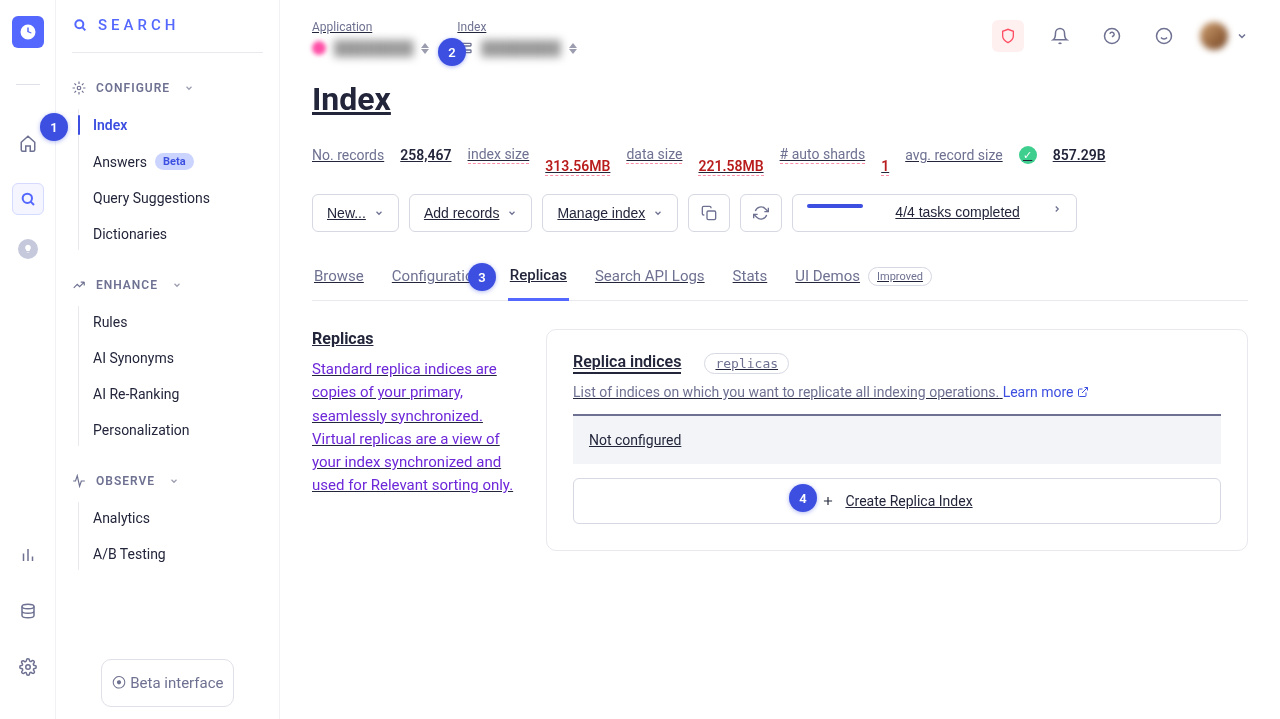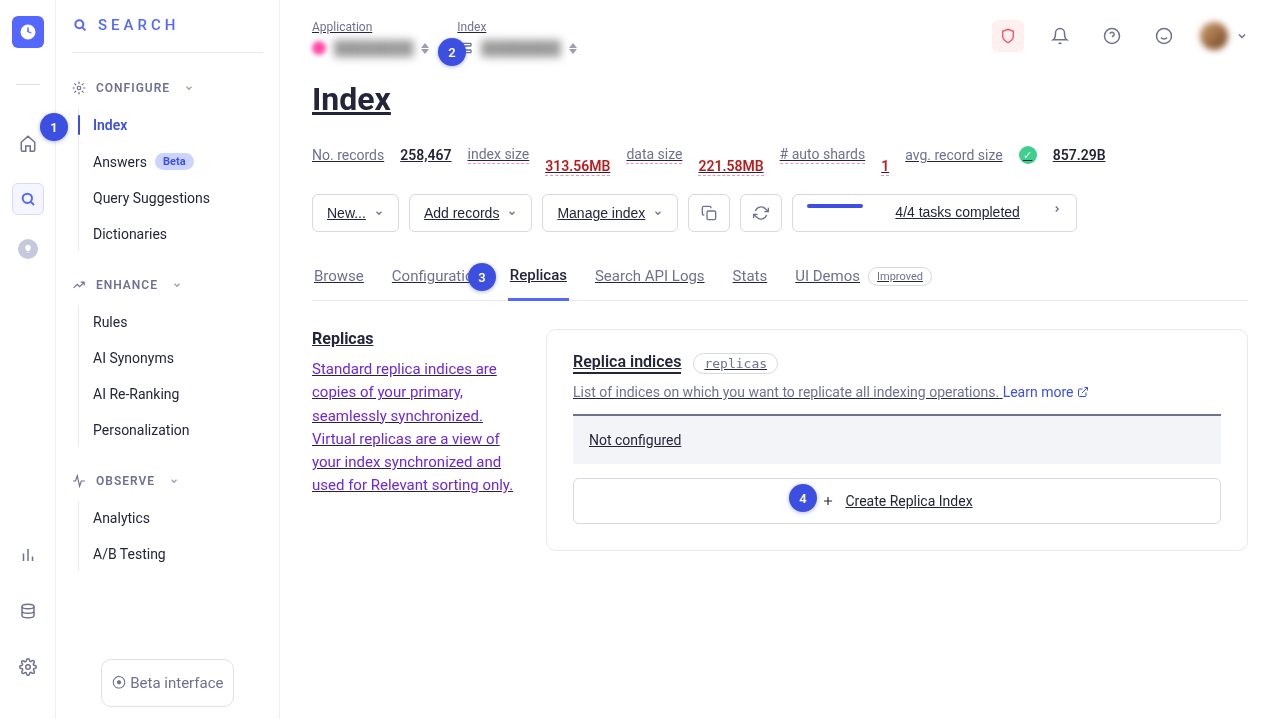--- a/index.html
+++ b/index.html
@@ -291,21 +291,21 @@
     .side-col p { font-size: 15px; color: #6d28d9; line-height: 1.55; }
     .panel {
       flex: 1;
       border: 1px solid #e8e8ee;
       border-radius: 10px;
       padding: 22px 26px 26px;
     }
     .panel-header {
       display: flex;
       align-items: center;
-      gap: 12px;
+      gap: 23px;
       margin-bottom: 10px;
     }
     .panel-title { font-size: 16px; font-weight: 600; border-bottom: 2px solid #23263b; padding-bottom: 1px; }
     .code-pill {
       border: 1px solid #d6d8e2;
       border-radius: 14px;
       padding: 2px 10px;
       font-family: ui-monospace, Menlo, Consolas, monospace;
       font-size: 13px;
       color: #6e7191;

